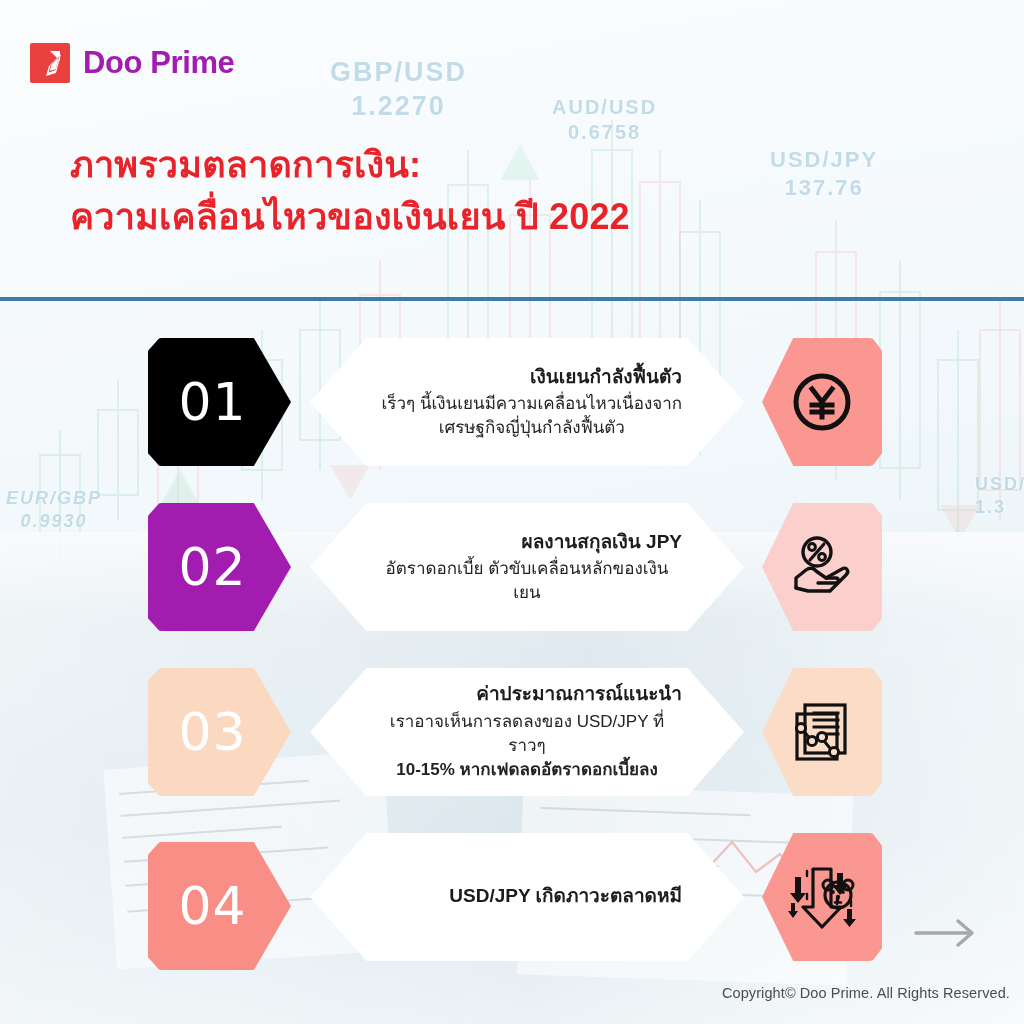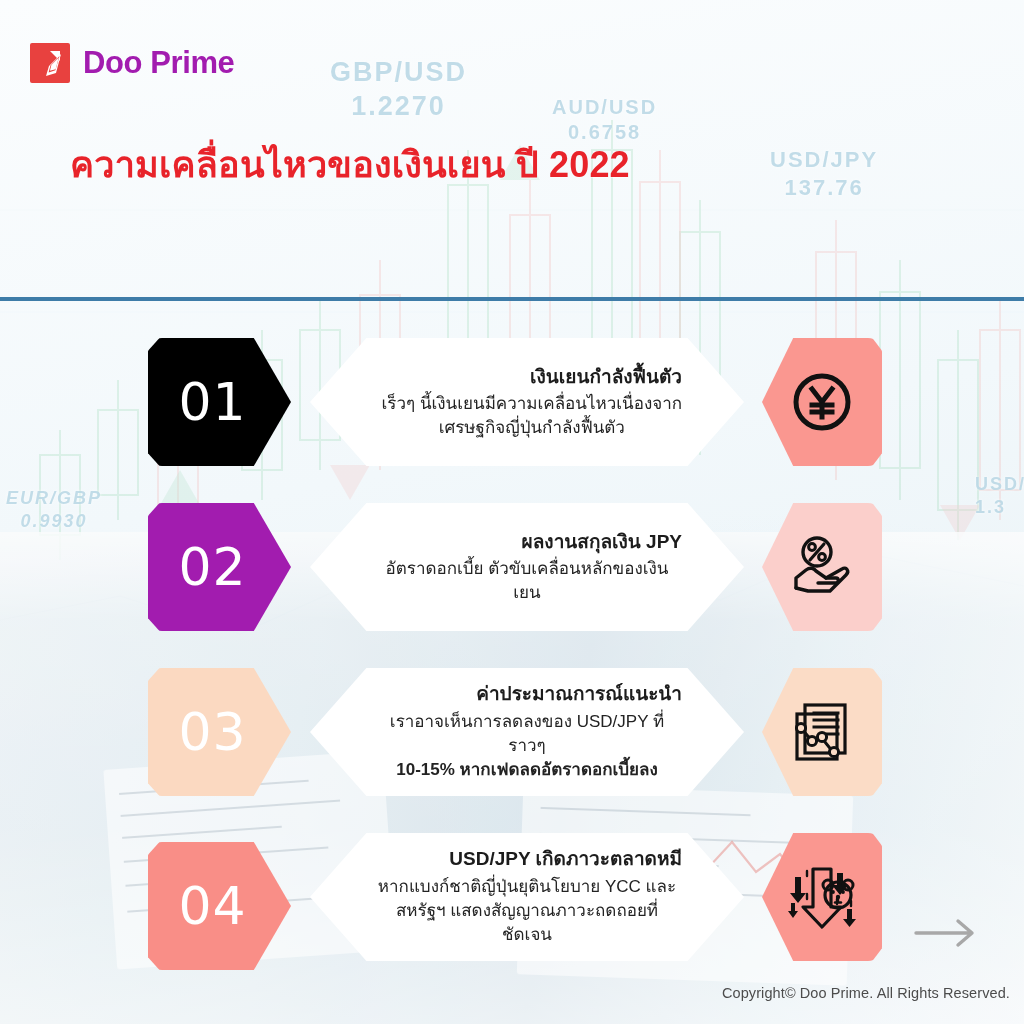--- a/index.html
+++ b/index.html
@@ -212,20 +212,21 @@
         <path d="M30 10 L17 23 L17 31 L26 31 L30 27 Z" fill="#ffffff" transform="translate(1,0)" opacity="0"></path>
         <path d="M31 11 L19 23 L16 33 L26 30 Z" fill="#ffffff"></path>
         <path d="M29.5 13 L20.5 22.5 L18.6 29.4 L25.4 27.3 Z" fill="#e8413f"></path>
         <path d="M28.8 14.4 L21.4 22 L19.9 27.8 L25.6 26.2 Z" fill="#ffffff"></path>
       </svg>
     </div>
     <div class="brand-name">Doo Prime</div>
   </div>
 
   <div class="headline">
+    <span class="l1">ภาพรวมตลาดการเงิน:</span>
     <span class="l2">ความเคลื่อนไหวของเงินเยน ปี 2022</span>
   </div>
 
   <div class="divider"></div>
 
   <div class="rows">
 
     <div class="row">
       <div class="num-badge" style="background:#000000;">
         <span>01</span>
@@ -299,24 +300,20 @@
         </svg>
       </div>
     </div>
 
     <div class="row">
       <div class="num-badge" style="background:#f98e87;margin-top:9px;">
         <span>04</span>
       </div>
       <div class="card">
         <div class="card-title">USD/JPY เกิดภาวะตลาดหมี</div>
-        <div class="card-body">
-          <span>หากแบงก์ชาติญี่ปุ่นยุตินโยบาย YCC และ</span><br>
-          <span>สหรัฐฯ แสดงสัญญาณภาวะถดถอยที่ชัดเจน</span>
-        </div>
       </div>
       <div class="icon-badge" style="background:#fa9790;">
         <svg width="74" height="72" viewBox="0 0 74 72">
           <path d="M28 8 L46 8 L46 46 L56 46 L37 66 L18 46 L28 46 Z" fill="none" stroke="#111" stroke-width="3.2" stroke-linejoin="round"></path>
           <path d="M10 16 L16 16 L16 32 L21 32 L13 42 L5 32 L10 32 Z" fill="#111"></path>
           <path d="M6 42 L10 42 L10 50 L13 50 L8 57 L3 50 L6 50 Z" fill="#111"></path>
           <path d="M52 12 L58 12 L58 24 L63 24 L55 34 L47 24 L52 24 Z" fill="#111"></path>
           <path d="M62 48 L67 48 L67 58 L71 58 L64.5 66 L58 58 L62 58 Z" fill="#111"></path>
           <g stroke="#111" stroke-width="2.4" stroke-linecap="round">
             <path d="M22 10 L22 15"></path>

